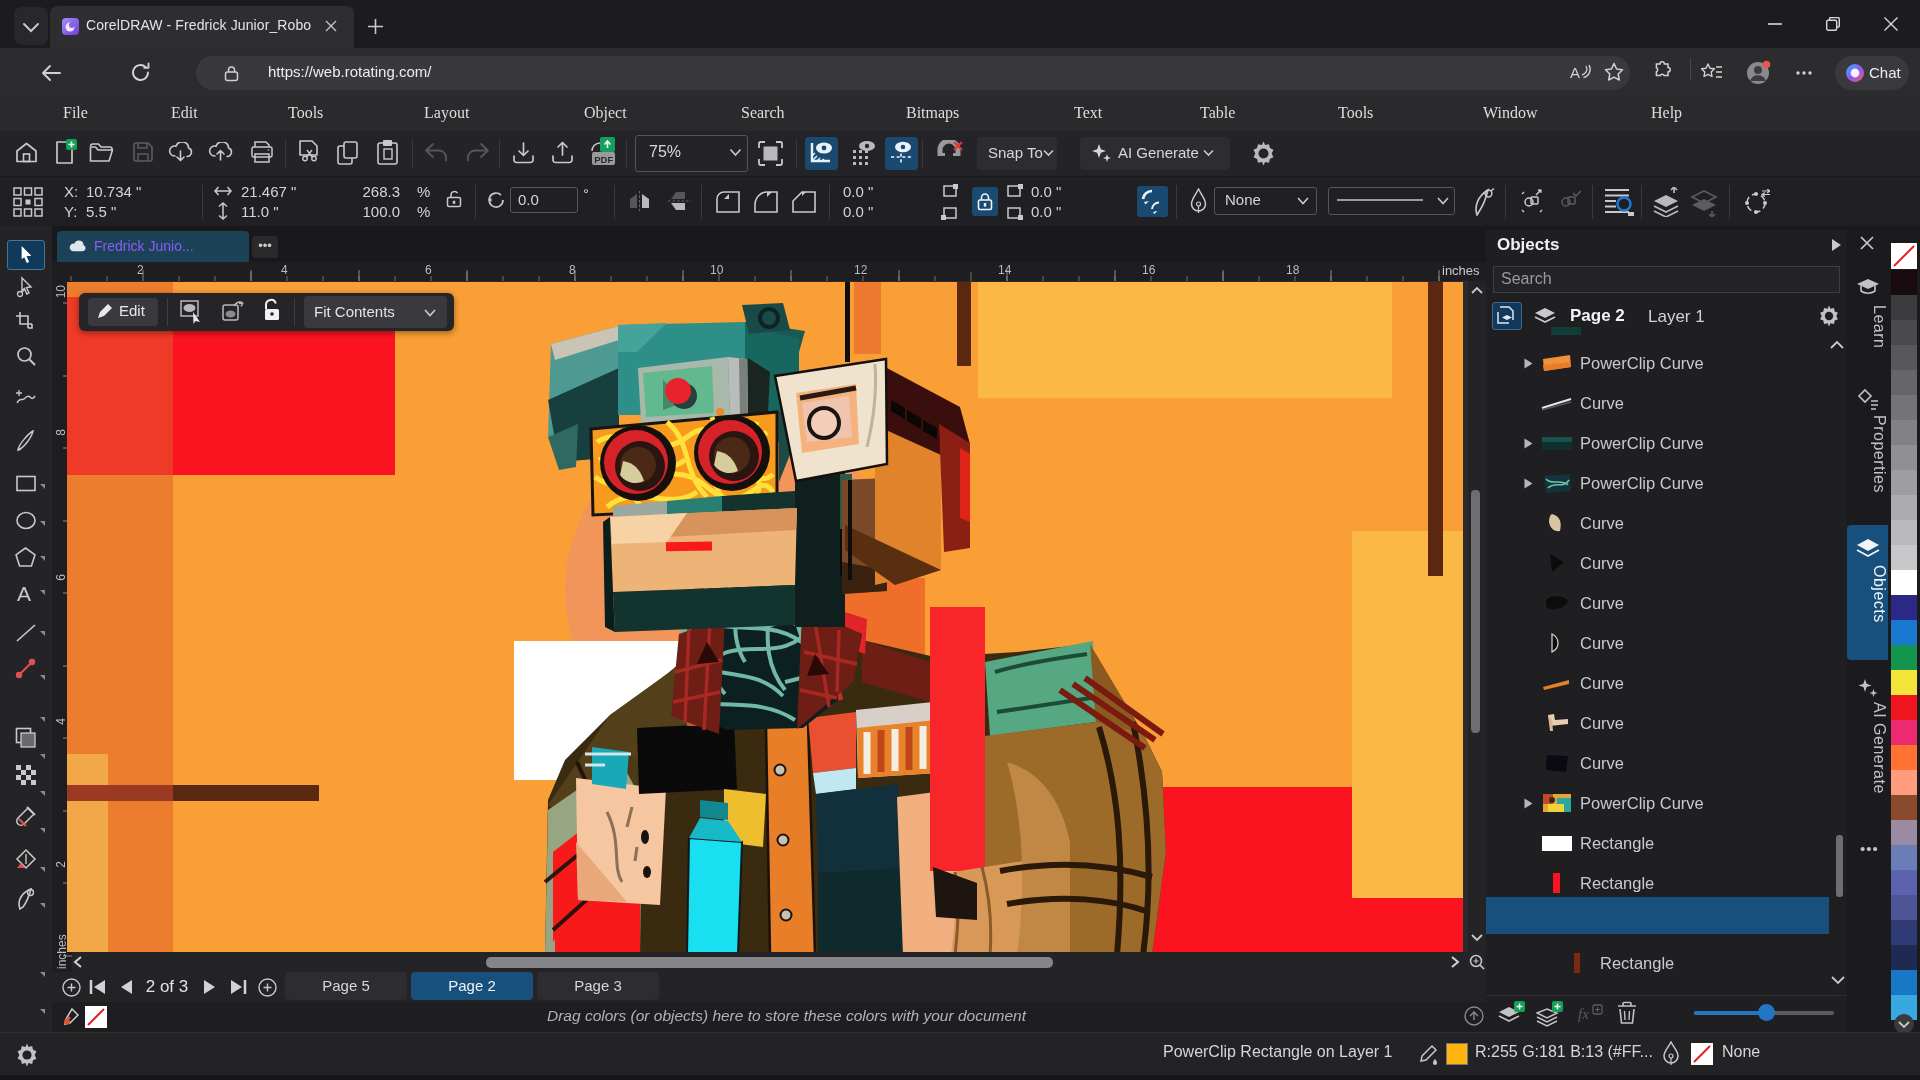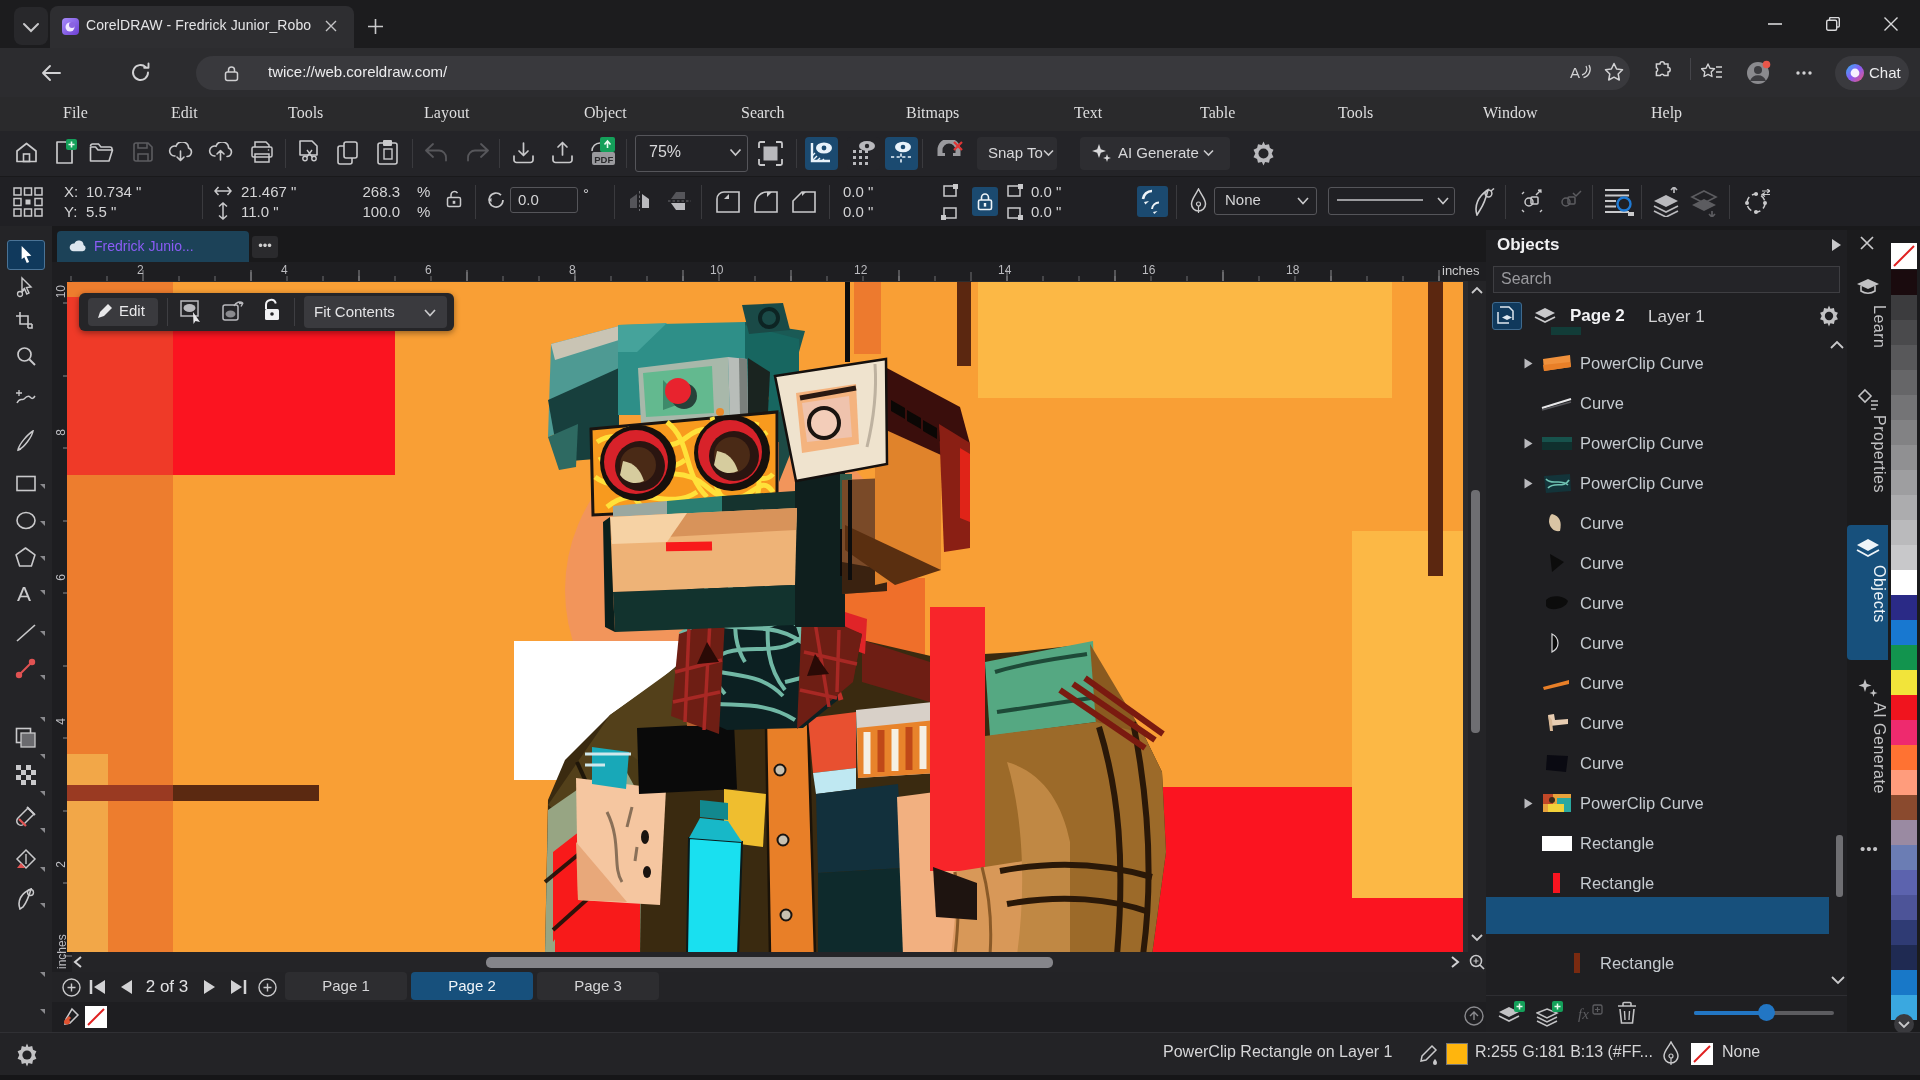--- a/index.html
+++ b/index.html
@@ -98,21 +98,21 @@
   <svg class="ic" style="left:130px;top:62px" width="21" height="21" viewBox="0 0 21 21">
       <path d="M18 10.5 a7.5 7.5 0 1 1 -2.3-5.4" stroke="#d2d2d4" stroke-width="1.9" fill="none" stroke-linecap="round"></path>
       <path d="M18.5 1.5 v4.3 h-4.3" fill="none" stroke="#d2d2d4" stroke-width="1.9" stroke-linecap="round" stroke-linejoin="round"></path>
     </svg>
   <div class="abs" id="urlpill"></div>
 
   <svg class="ic" style="left:224px;top:65px" width="15" height="17" viewBox="0 0 15 17">
       <rect x="1.5" y="7" width="12" height="8.5" rx="2" fill="none" stroke="#cfcfd1" stroke-width="1.5"></rect>
       <path d="M4.5 7 V5 a3 3 0 0 1 6 0 v2" fill="none" stroke="#cfcfd1" stroke-width="1.5"></path>
     </svg>
-  <div class="abs" id="urltext">twice://web.coreldraw.com/</div>
+  <div class="abs" id="urltext">https://web.rotating.com/</div>
 
   <svg class="ic" style="left:1570px;top:63px" width="24" height="20" viewBox="0 0 24 20">
       <text x="0" y="15" font-size="15" fill="#d2d2d4" font-family="Liberation Sans">A</text>
       <path d="M12 12 a6 6 0 0 0 4-9 M13.5 14.5 a8.5 8.5 0 0 0 5.5-12.5" stroke="#d2d2d4" stroke-width="1.3" fill="none"></path>
     </svg>
   <svg class="ic" style="left:1604px;top:62px" width="20" height="20" viewBox="0 0 20 20">
       <path d="M10 1.5 L12.6 7 L18.5 7.8 L14.2 12 L15.3 18 L10 15.2 L4.7 18 L5.8 12 L1.5 7.8 L7.4 7 Z" fill="none" stroke="#d2d2d4" stroke-width="1.5" stroke-linejoin="round"></path>
     </svg>
   <svg class="ic" style="left:1651px;top:61px" width="22" height="22" viewBox="0 0 22 22">
       <path d="M9 3 a2.2 2.2 0 0 1 4.4 0 h3.6 v3.6 a2.2 2.2 0 0 1 0 4.4 v3.6 h-3.8 a2.2 2.2 0 0 0 -4 0 H5.4 v-3.8 a2.2 2.2 0 0 0 0-4 V3 Z" fill="none" stroke="#d2d2d4" stroke-width="1.5"></path>
@@ -1127,34 +1127,35 @@
         <path d="M2 1 L13 8 L2 15 Z" fill="#d2d2d4"></path>
       </svg>
     <svg class="ic" style="left:177px;top:7px" width="18" height="16" viewBox="0 0 18 16">
         <path d="M16 1 v14" stroke="#d2d2d4" stroke-width="2.5"></path>
         <path d="M2 1 L13 8 L2 15 Z" fill="#d2d2d4"></path>
       </svg>
     <svg class="ic" style="left:206px;top:6px" width="19" height="19" viewBox="0 0 19 19">
         <circle cx="9.5" cy="9.5" r="8.5" fill="none" stroke="#c9c9cb" stroke-width="1.4"></circle>
         <path d="M9.5 5.5 v8 M5.5 9.5 h8" stroke="#c9c9cb" stroke-width="1.4"></path>
       </svg>
-    <div class="abs ptab" style="left:233px;">Page 1</div>
+    <div class="abs ptab" style="left:233px;">Page 5</div>
     <div class="abs ptab" style="left:359px;background:#17507c;color:#f0f4f8">Page 2</div>
     <div class="abs ptab" style="left:485px;">Page 3</div>
   </div>
   <div class="abs" id="palrow">
     <svg class="ic" style="left:10px;top:5px" width="18" height="20" viewBox="0 0 18 20">
         <path d="M10 2 l6 6 -8 8 -5 1 1 -5 Z" fill="none" stroke="#c9c9cb" stroke-width="1.5"></path>
         <path d="M4 14 l4 -4" stroke="#e05230" stroke-width="3"></path>
         <ellipse cx="5" cy="15" rx="3" ry="2.4" fill="#e05230"></ellipse>
       </svg>
     <div class="abs" style="left:33px;top:4px;width:22px;height:22px;background:#ffffff;"></div>
     <svg class="ic" style="left:33px;top:4px" width="22" height="22">
         <path d="M3 19 L19 3" stroke="#e02020" stroke-width="2"></path>
       </svg>
+    <div class="abs" style="left:495px;top:5px;font-size:15.5px;font-style:italic;color:#b2b2b6;white-space:nowrap">Drag colors (or objects) here to store these colors with your document</div>
     <svg class="ic" style="left:1412px;top:4px" width="20" height="20" viewBox="0 0 20 20">
         <circle cx="10" cy="10" r="9" fill="none" stroke="#8a8a8e" stroke-width="1.4"></circle>
         <path d="M6 10 L10 6 L14 10 M10 6 v8" stroke="#8a8a8e" stroke-width="1.4" fill="none"></path>
       </svg>
   </div>
   <div class="abs" id="statusbar">
     <svg class="ic" style="left:14px;top:9px" width="26" height="26" viewBox="0 0 26 26">
         <path d="M13 1.5 l1.5 3.4 3.7-.8 .8 3.7 3.4 1.5 -1.7 3.7 1.7 3.7 -3.4 1.5 -.8 3.7 -3.7-.8 -1.5 3.4 -1.5-3.4 -3.7 .8 -.8-3.7 -3.4-1.5 1.7-3.7 -1.7-3.7 3.4-1.5 .8-3.7 3.7 .8 Z" fill="#c2c2c4"></path>
         <circle cx="13" cy="13" r="4.6" fill="#232326"></circle>
       </svg>

